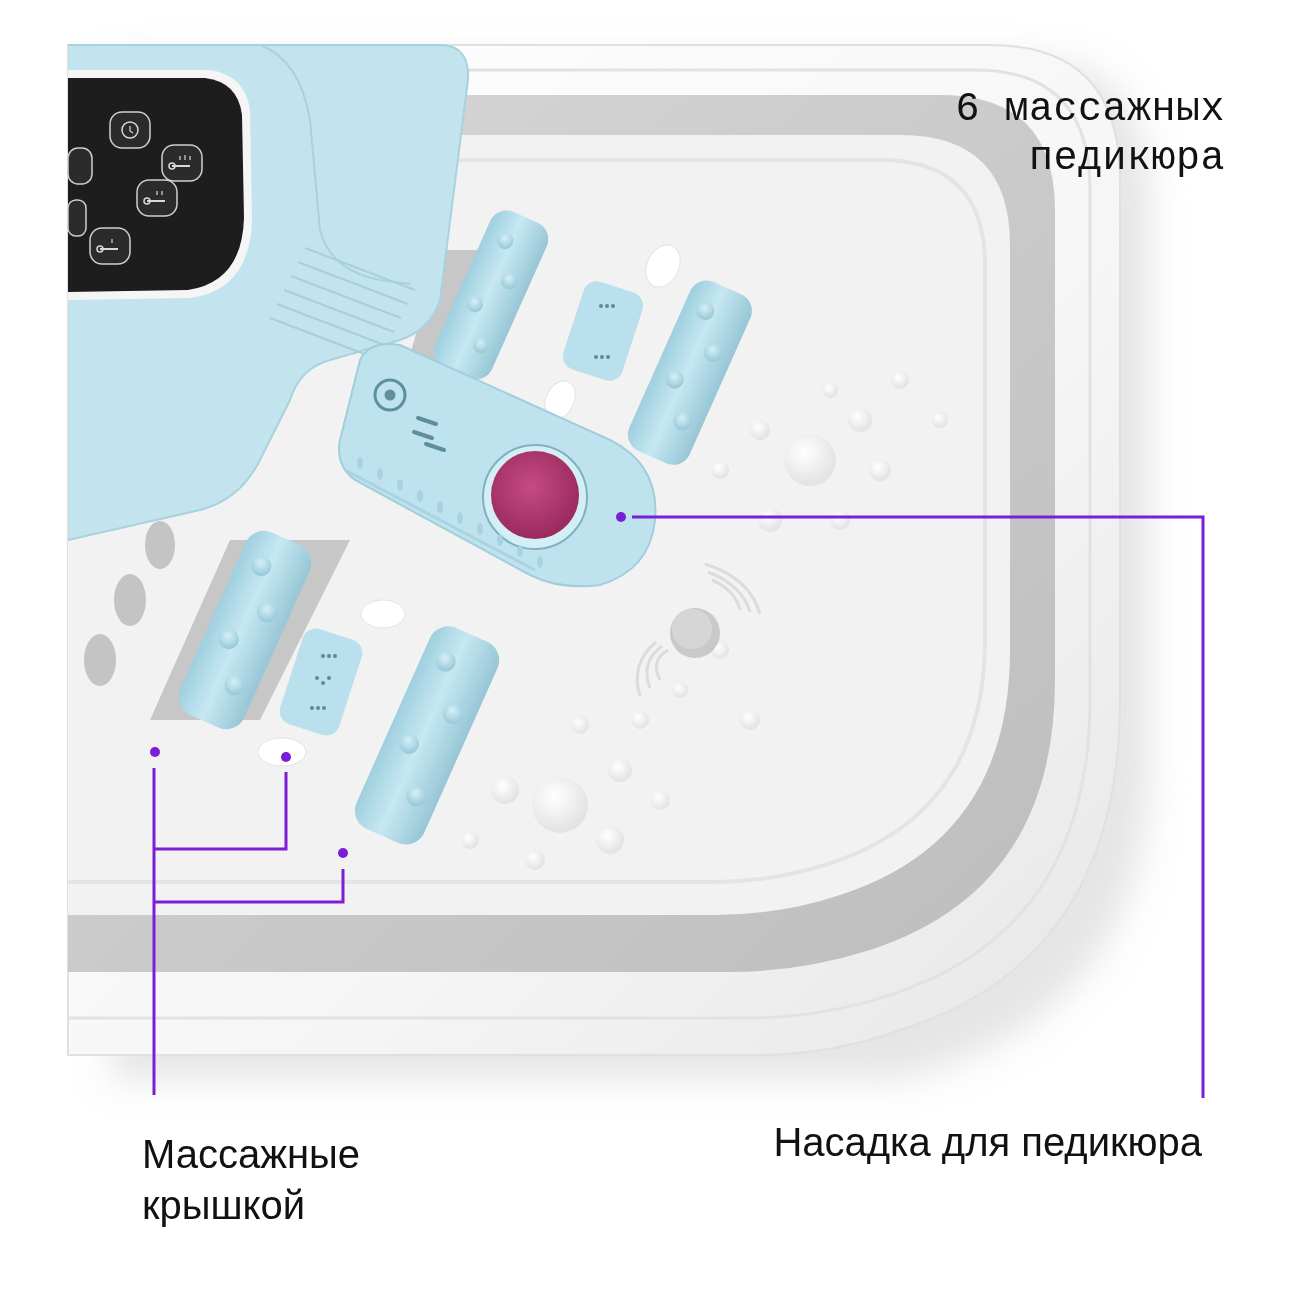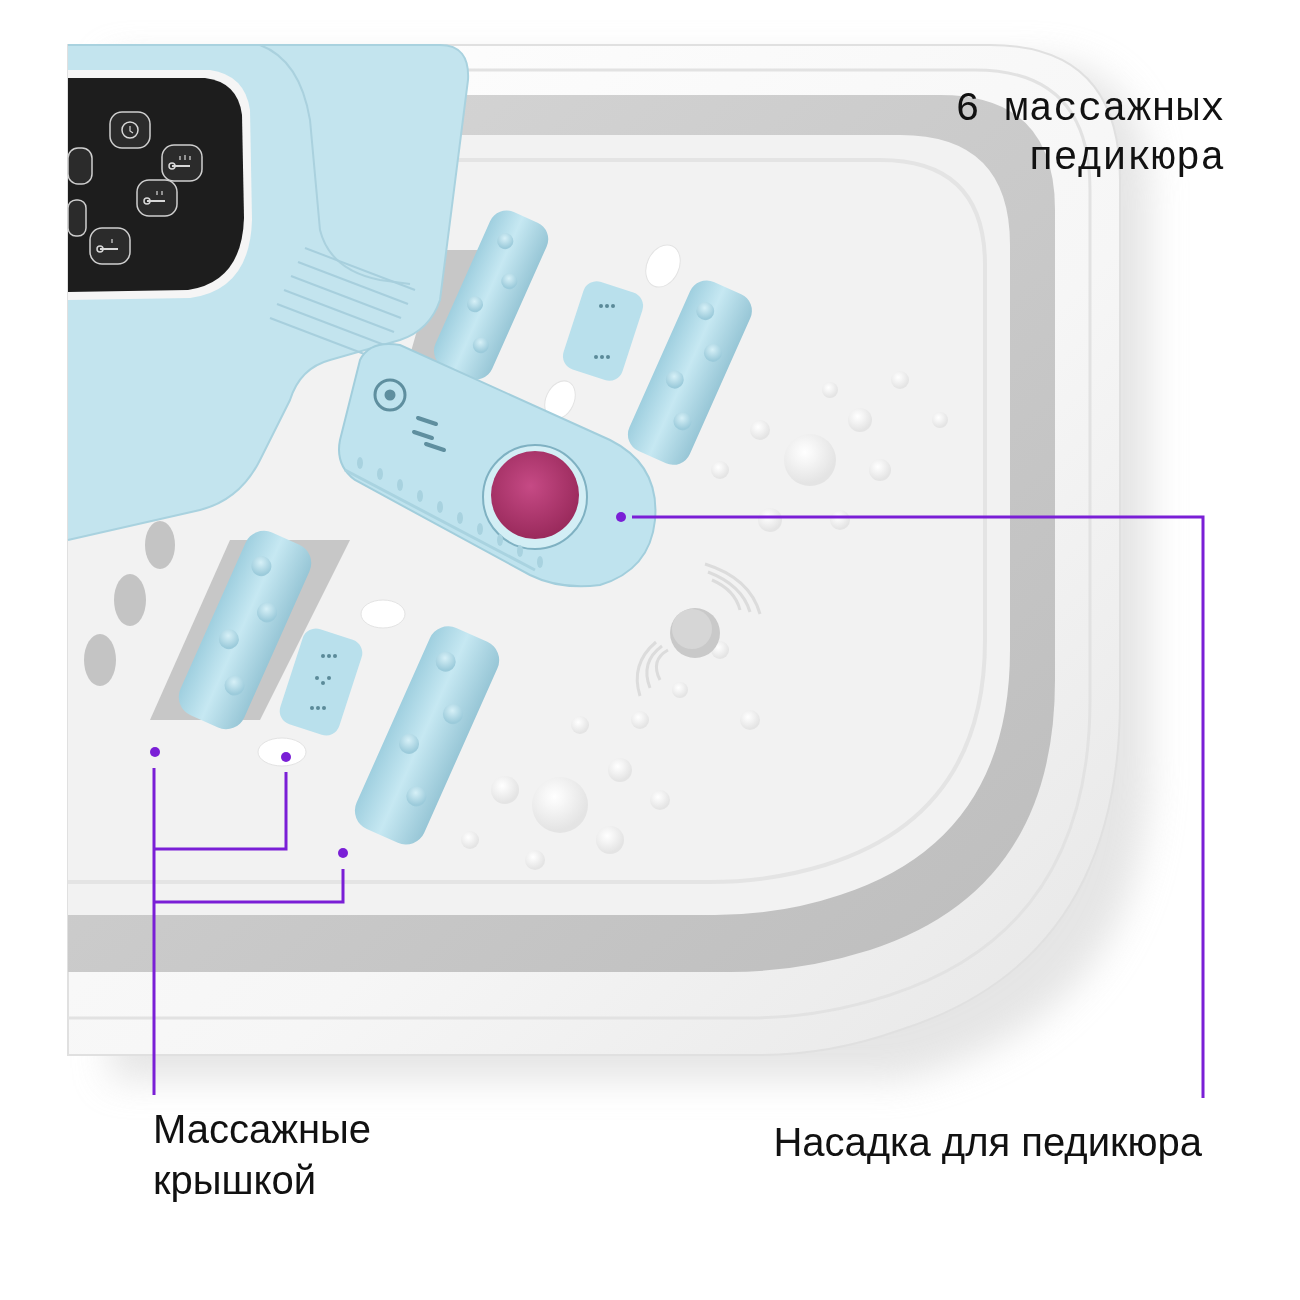--- a/index.html
+++ b/index.html
@@ -1,20 +1,20 @@
 <!DOCTYPE html>
 <html><head>
 <meta charset="utf-8">
 <style>
   html, body { margin: 0; padding: 0; background: #ffffff; }
   body { width: 1300px; height: 1300px; position: relative; overflow: hidden; font-family: "DejaVu Sans", sans-serif; }
   .illustration { position: absolute; left: 0; top: 0; width: 1300px; height: 1300px; }
   .callout-text { position: absolute; color: #111111; font-family: Liberation Mono, monospace; line-height: 1.22; }
   .headline { right: 75px; top: 86px; text-align: right; font-size: 40px; letter-spacing: 0.5px; }
-  .label-left { left: 142px; top: 1104px; font-size: 40px; font-family: "Liberation Sans", sans-serif; line-height: 1.28; margin-left: 11px; }
+  .label-left { left: 142px; top: 1129px; font-size: 40px; font-family: "Liberation Sans", sans-serif; line-height: 1.28; }
   .label-right { right: 98px; top: 1117px; text-align: center; font-size: 40px; font-family: "Liberation Sans", sans-serif; line-height: 1.28; }
   .line { display: block; }
 </style>
 </head>
 <body>
 
 <svg class="illustration" viewBox="0 0 1300 1300" xmlns="http://www.w3.org/2000/svg">
   <defs>
     <linearGradient id="bgShadow" x1="0" y1="0" x2="1" y2="1">
       <stop offset="0" stop-color="#e9e9e9"></stop>

